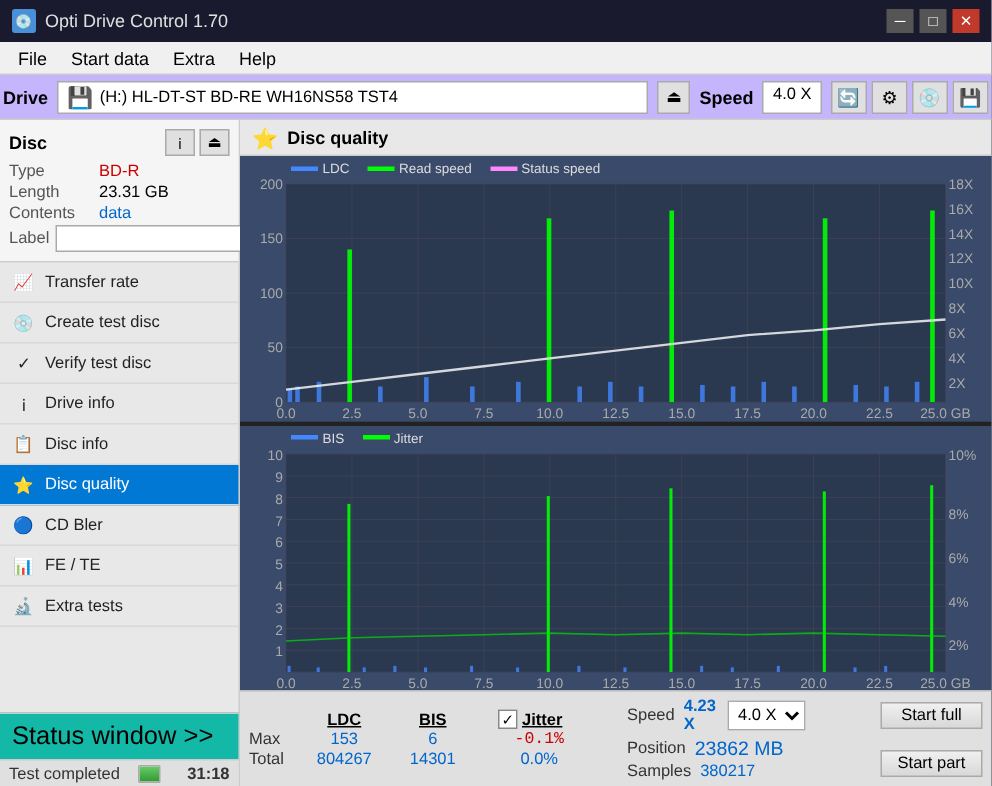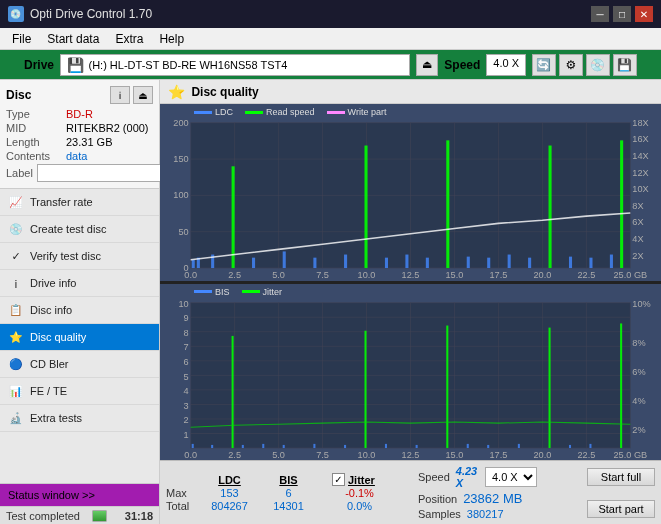--- a/index.html
+++ b/index.html
@@ -12,21 +12,21 @@
     .titlebar-title { font-size: 12px; color: #e0e0e0; }
     .titlebar-controls { display: flex; gap: 4px; }
     .titlebar-btn { width: 18px; height: 16px; background: #555; border: none; color: white; font-size: 10px; cursor: pointer; display: flex; align-items: center; justify-content: center; }
     .titlebar-btn.close { background: #c0392b; }
     
     
     .menubar { background: #f0f0f0; border-bottom: 1px solid #ccc; display: flex; align-items: center; height: 22px; padding: 0 4px; }
     .menubar-item { padding: 2px 8px; cursor: pointer; font-size: 12px; }
     
     
-    .drivebar { background: #15803d; border-bottom: 1px solid #ccc; display: flex; align-items: center; padding: 3px 24px; height: 30px; gap: 6px; }
+    .drivebar { background: #c4b5fd; border-bottom: 1px solid #ccc; display: flex; align-items: center; padding: 3px 2px; height: 30px; gap: 6px; }
     .drivebar-label { font-weight: bold; font-size: 12px; }
     .drive-select { display: flex; align-items: center; background: white; border: 1px solid #aaa; padding: 2px 6px; height: 22px; flex: 1; gap: 4px; font-size: 11px; }
     .drive-icon { font-size: 14px; }
     .eject-btn { width: 22px; height: 22px; background: #e0e0e0; border: 1px solid #aaa; display: flex; align-items: center; justify-content: center; cursor: pointer; }
     .speed-label { font-weight: bold; font-size: 12px; }
     .speed-select { background: white; border: 1px solid #aaa; padding: 2px 6px; height: 22px; font-size: 11px; }
     .drivebar-icons { display: flex; gap: 3px; }
     .drivebar-icon-btn { width: 24px; height: 22px; background: #e0e0e0; border: 1px solid #aaa; display: flex; align-items: center; justify-content: center; cursor: pointer; font-size: 12px; }
     
     
@@ -51,21 +51,21 @@
     .label-search { width: 18px; height: 18px; background: #e0e0e0; border: 1px solid #aaa; display: flex; align-items: center; justify-content: center; font-size: 10px; cursor: pointer; }
     
     
     .nav-items { display: flex; flex-direction: column; }
     .nav-item { display: flex; align-items: center; padding: 5px 8px; cursor: pointer; border-bottom: 1px solid #d8d8d8; gap: 6px; font-size: 11px; color: #222; }
     .nav-item.active { background: #0078d4; color: white; }
     .nav-item-icon { width: 16px; height: 16px; display: flex; align-items: center; justify-content: center; font-size: 11px; }
     
     
     .sidebar-bottom { margin-top: auto; }
-    .status-window-btn { display: flex; align-items: center; padding: 5px 8px; cursor: pointer; border-top: 1px solid #ccc; gap: 6px; font-size: 11px; background: #a21caf; }
+    .status-window-btn { display: flex; align-items: center; padding: 5px 8px; cursor: pointer; border-top: 1px solid #ccc; gap: 6px; font-size: 17px; background: #14b8a6; }
     .progress-bar-container { height: 18px; background: #e0e0e0; border-top: 1px solid #ccc; display: flex; align-items: center; padding: 2px 6px; gap: 6px; }
     .progress-bar { flex: 1; height: 12px; background: #ddd; border: 1px solid #aaa; border-radius: 1px; overflow: hidden; }
     .progress-fill { height: 100%; background: linear-gradient(to bottom, #66cc66, #339933); }
     .progress-text { font-size: 11px; font-weight: bold; color: #333; min-width: 40px; text-align: right; }
     .status-text { font-size: 11px; color: #333; min-width: 80px; }
     
     
     .content { flex: 1; background: #4a5568; display: flex; flex-direction: column; }
     
     
@@ -129,24 +129,20 @@
         <div class="disc-icons">
           <div class="disc-icon-btn">ℹ</div>
           <div class="disc-icon-btn">⏏</div>
         </div>
       </div>
       <div class="disc-row">
         <span class="disc-key">Type</span>
         <span class="disc-val red">BD-R</span>
       </div>
       <div class="disc-row">
-        <span class="disc-key">MID</span>
-        <span class="disc-val">RITEKBR2 (000)</span>
-      </div>
-      <div class="disc-row">
         <span class="disc-key">Length</span>
         <span class="disc-val">23.31 GB</span>
       </div>
       <div class="disc-row">
         <span class="disc-key">Contents</span>
         <span class="disc-val blue">data</span>
       </div>
       <div class="label-row">
         <span class="disc-key">Label</span>
         <input class="label-input" type="text" value="" style="">
@@ -222,21 +218,21 @@
           <div style="display:flex;align-items:center;gap:3px;">
             <div style="width:18px;height:3px;background:#4488ff;"></div>
             <span style="color:#ddd;font-size:9px;">LDC</span>
           </div>
           <div style="display:flex;align-items:center;gap:3px;">
             <div style="width:18px;height:3px;background:#00ff00;"></div>
             <span style="color:#ddd;font-size:9px;">Read speed</span>
           </div>
           <div style="display:flex;align-items:center;gap:3px;">
             <div style="width:18px;height:3px;background:#ff88ff;"></div>
-            <span style="color:#ddd;font-size:9px;">Write part</span>
+            <span style="color:#ddd;font-size:9px;">Status speed</span>
           </div>
         </div>
         <svg class="svg-chart" viewBox="0 0 490 170" preserveAspectRatio="none" style="position:absolute;top:0;left:0;width:100%;height:100%;">
 
           <rect x="30" y="18" width="430" height="140" fill="#2a3850"></rect>
 
           <line x1="30" y1="18" x2="30" y2="158" stroke="#445" stroke-width="0.5"></line>
           <line x1="73" y1="18" x2="73" y2="158" stroke="#445" stroke-width="0.5"></line>
           <line x1="116" y1="18" x2="116" y2="158" stroke="#445" stroke-width="0.5"></line>
           <line x1="159" y1="18" x2="159" y2="158" stroke="#445" stroke-width="0.5"></line>
@@ -422,32 +418,32 @@
             <span style="min-width:55px;text-align:center;font-size:11px;color:#0066cc;">804267</span>
             <span style="min-width:55px;text-align:center;font-size:11px;color:#0066cc;">14301</span>
           </div>
         </div>
 
         <div style="display:flex;flex-direction:column;gap:1px;min-width:80px;">
           <div style="display:flex;align-items:center;gap:3px;">
             <div style="width:13px;height:13px;border:1px solid #888;background:white;display:flex;align-items:center;justify-content:center;font-size:10px;">✓</div>
             <span style="font-size:11px;font-weight:bold;text-decoration:underline;">Jitter</span>
           </div>
-          <div style="display:flex;gap:4px;">
+          <div style="display:flex;gap:4px;font-family:Liberation Mono, monospace;">
             <span style="min-width:55px;text-align:center;font-size:11px;color:#cc0000;">-0.1%</span>
           </div>
           <div style="display:flex;gap:4px;">
             <span style="min-width:55px;text-align:center;font-size:11px;color:#0066cc;">0.0%</span>
           </div>
         </div>
 
         <div style="display:flex;flex-direction:column;gap:2px;flex:1;">
           <div style="display:flex;align-items:center;gap:6px;">
             <span style="font-size:11px;color:#333;">Speed</span>
-            <span style="font-size:11px;color:#0066cc;font-weight:bold;font-style:italic;">4.23 X</span>
+            <span style="font-size:11px;color:#0066cc;font-weight:bold;">4.23 X</span>
             <select style="background:white;border:1px solid #aaa;padding:1px 2px;font-size:11px;height:20px;">
               <option>4.0 X</option>
             </select>
           </div>
           <div style="display:flex;align-items:center;gap:6px;">
             <span style="font-size:11px;color:#333;">Position</span>
             <span style="font-size:13px;color:#0066cc;">23862 MB</span>
           </div>
           <div style="display:flex;align-items:center;gap:6px;">
             <span style="font-size:11px;color:#333;">Samples</span>

